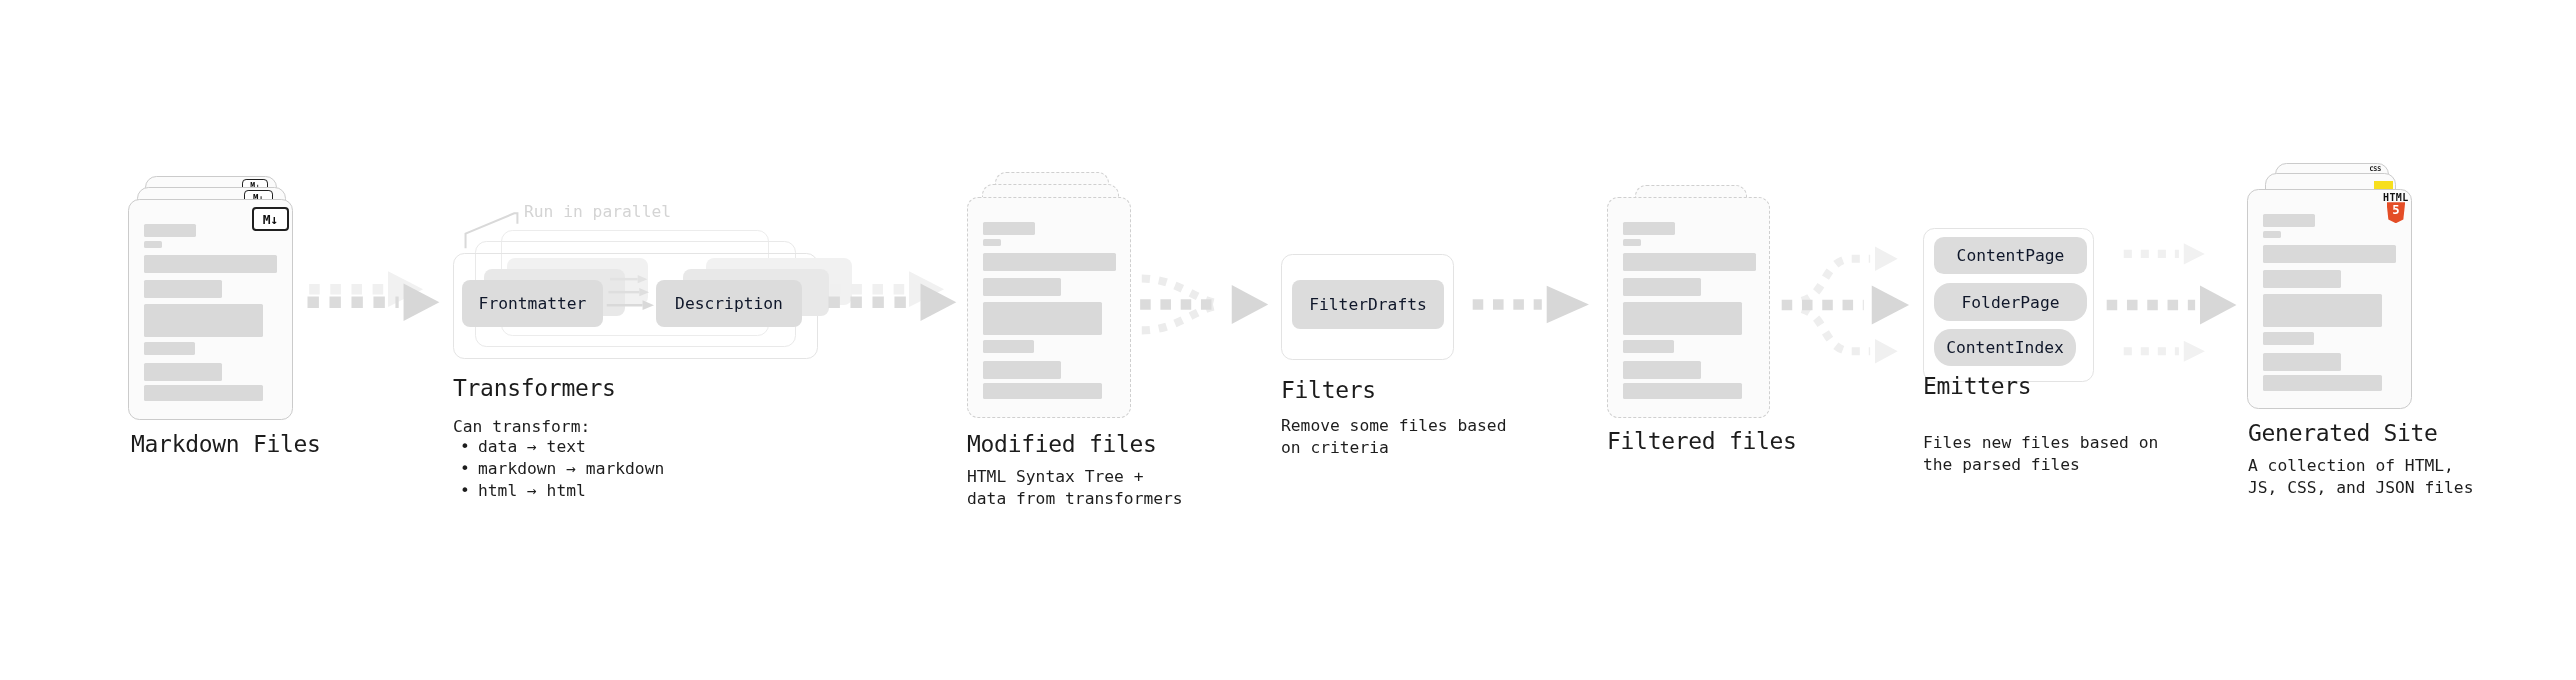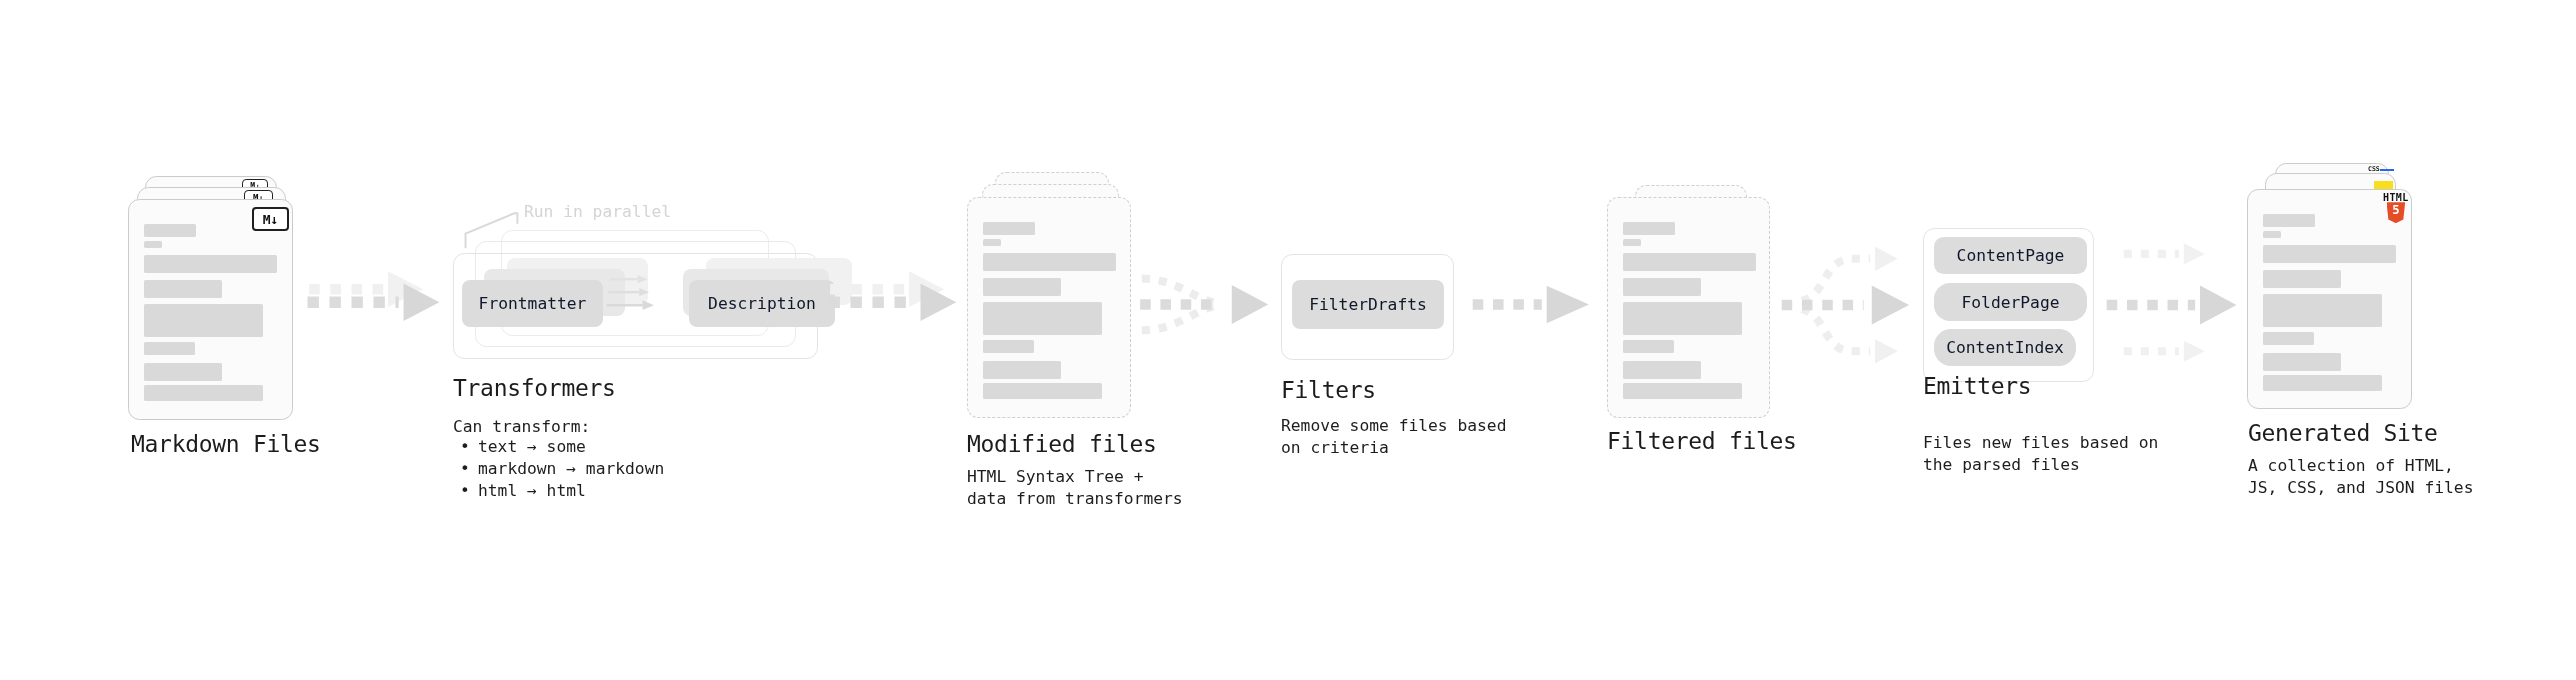--- a/index.html
+++ b/index.html
@@ -29,21 +29,21 @@
   .bullet-line{position:absolute;display:flex;font-size:16.3px;line-height:21px;white-space:pre;}
   .bullet-marker{width:18px;}
   
   .html5-badge{position:absolute;display:flex;flex-direction:column;align-items:center;}
   .html5-top{font-size:10px;font-weight:bold;color:#111;line-height:7.3px;letter-spacing:0.4px;}
   .html5-shield{width:18.7px;height:21px;background:#e44d26;margin-top:0.8px;
     clip-path:polygon(0 0,100% 0,90% 83%,50% 100%,10% 83%);
     display:flex;align-items:flex-start;justify-content:center;}
   .html5-five{color:#ffffff;font-weight:bold;font-size:12.2px;line-height:16.3px;}
   .js-badge{position:absolute;background:#f7df1e;}
-  .css-badge{position:absolute;display:flex;flex-direction:row;align-items:center;}
+  .css-badge{position:absolute;display:flex;flex-direction:column;align-items:center;}
   .css-text{font-size:6.5px;font-weight:bold;color:#111;line-height:6.5px;}
   .css-bar{width:14.6px;height:2.4px;background:#2965f1;margin-top:0.8px;}
 </style>
 </head>
 <body>
 
 <div class="canvas">
 
   <div>
     <div class="card" style="left:145px;top:176px;width:132px;height:221px">
@@ -77,40 +77,40 @@
     <div class="layer-box" style="left:501px;top:230px;width:268px;height:106px;border-color:#ececec"></div>
     <div class="layer-box" style="left:475px;top:241px;width:321px;height:106px;border-color:#e9e9e9"></div>
     <div class="layer-box" style="left:453px;top:253px;width:365px;height:106px;border-color:#e4e4e4"></div>
 
     <div class="ghost" style="left:507px;top:258px;width:141px;height:47px;background:#f1f1f1"></div>
     <div class="ghost" style="left:706px;top:258px;width:146px;height:47px;background:#f1f1f1"></div>
     <div class="ghost" style="left:484px;top:269px;width:141px;height:47px;background:#e8e8e8"></div>
     <div class="ghost" style="left:683px;top:269px;width:146px;height:47px;background:#e8e8e8"></div>
 
     <div class="pill" style="left:462px;top:280px;width:141px;height:47px">Frontmatter</div>
-    <div class="pill" style="left:689px;top:280px;width:146px;height:47px">Description</div>
+    <div class="pill" style="left:656px;top:280px;width:146px;height:47px">Description</div>
 
     <svg class="abs" style="left:605px;top:271px" width="54" height="44" viewBox="0 0 66 54">
       <line x1="6" y1="10" x2="40" y2="10" stroke="#e2e2e2" stroke-width="3"></line>
       <polygon points="40,5 40,15 52,10" fill="#e2e2e2"></polygon>
       <line x1="4" y1="26" x2="42" y2="26" stroke="#dedede" stroke-width="3"></line>
       <polygon points="42,21 42,31 54,26" fill="#dedede"></polygon>
       <line x1="2" y1="42" x2="46" y2="42" stroke="#d9d9d9" stroke-width="3"></line>
       <polygon points="46,36 46,48 60,42" fill="#d9d9d9"></polygon>
     </svg>
 
     <svg class="abs" style="left:455px;top:201px" width="77" height="53" viewBox="0 0 95 65">
       <polyline points="13,58 13,40 73,15 77,15 77,28" stroke="#d9d9d9" stroke-width="2.5" fill="none"></polyline>
     </svg>
     <div class="callout" style="left:524px;top:202px">Run in parallel</div>
 
     <div class="stage-label" style="left:453px;top:376px">Transformers</div>
     <div class="stage-sub" style="left:453px;top:416px">Can transform:</div>
     <div class="bullet-line" style="left:460px;top:436px">
-      <span class="bullet-marker">•</span><span>text → some</span>
+      <span class="bullet-marker">•</span><span>data → text</span>
     </div>
     <div class="bullet-line" style="left:460px;top:458px">
       <span class="bullet-marker">•</span><span>markdown → markdown</span>
     </div>
     <div class="bullet-line" style="left:460px;top:480px">
       <span class="bullet-marker">•</span><span>html → html</span>
     </div>
   </div>
 
   <svg class="abs" style="left:822px;top:267px" width="140" height="59" viewBox="0 0 172 72">

